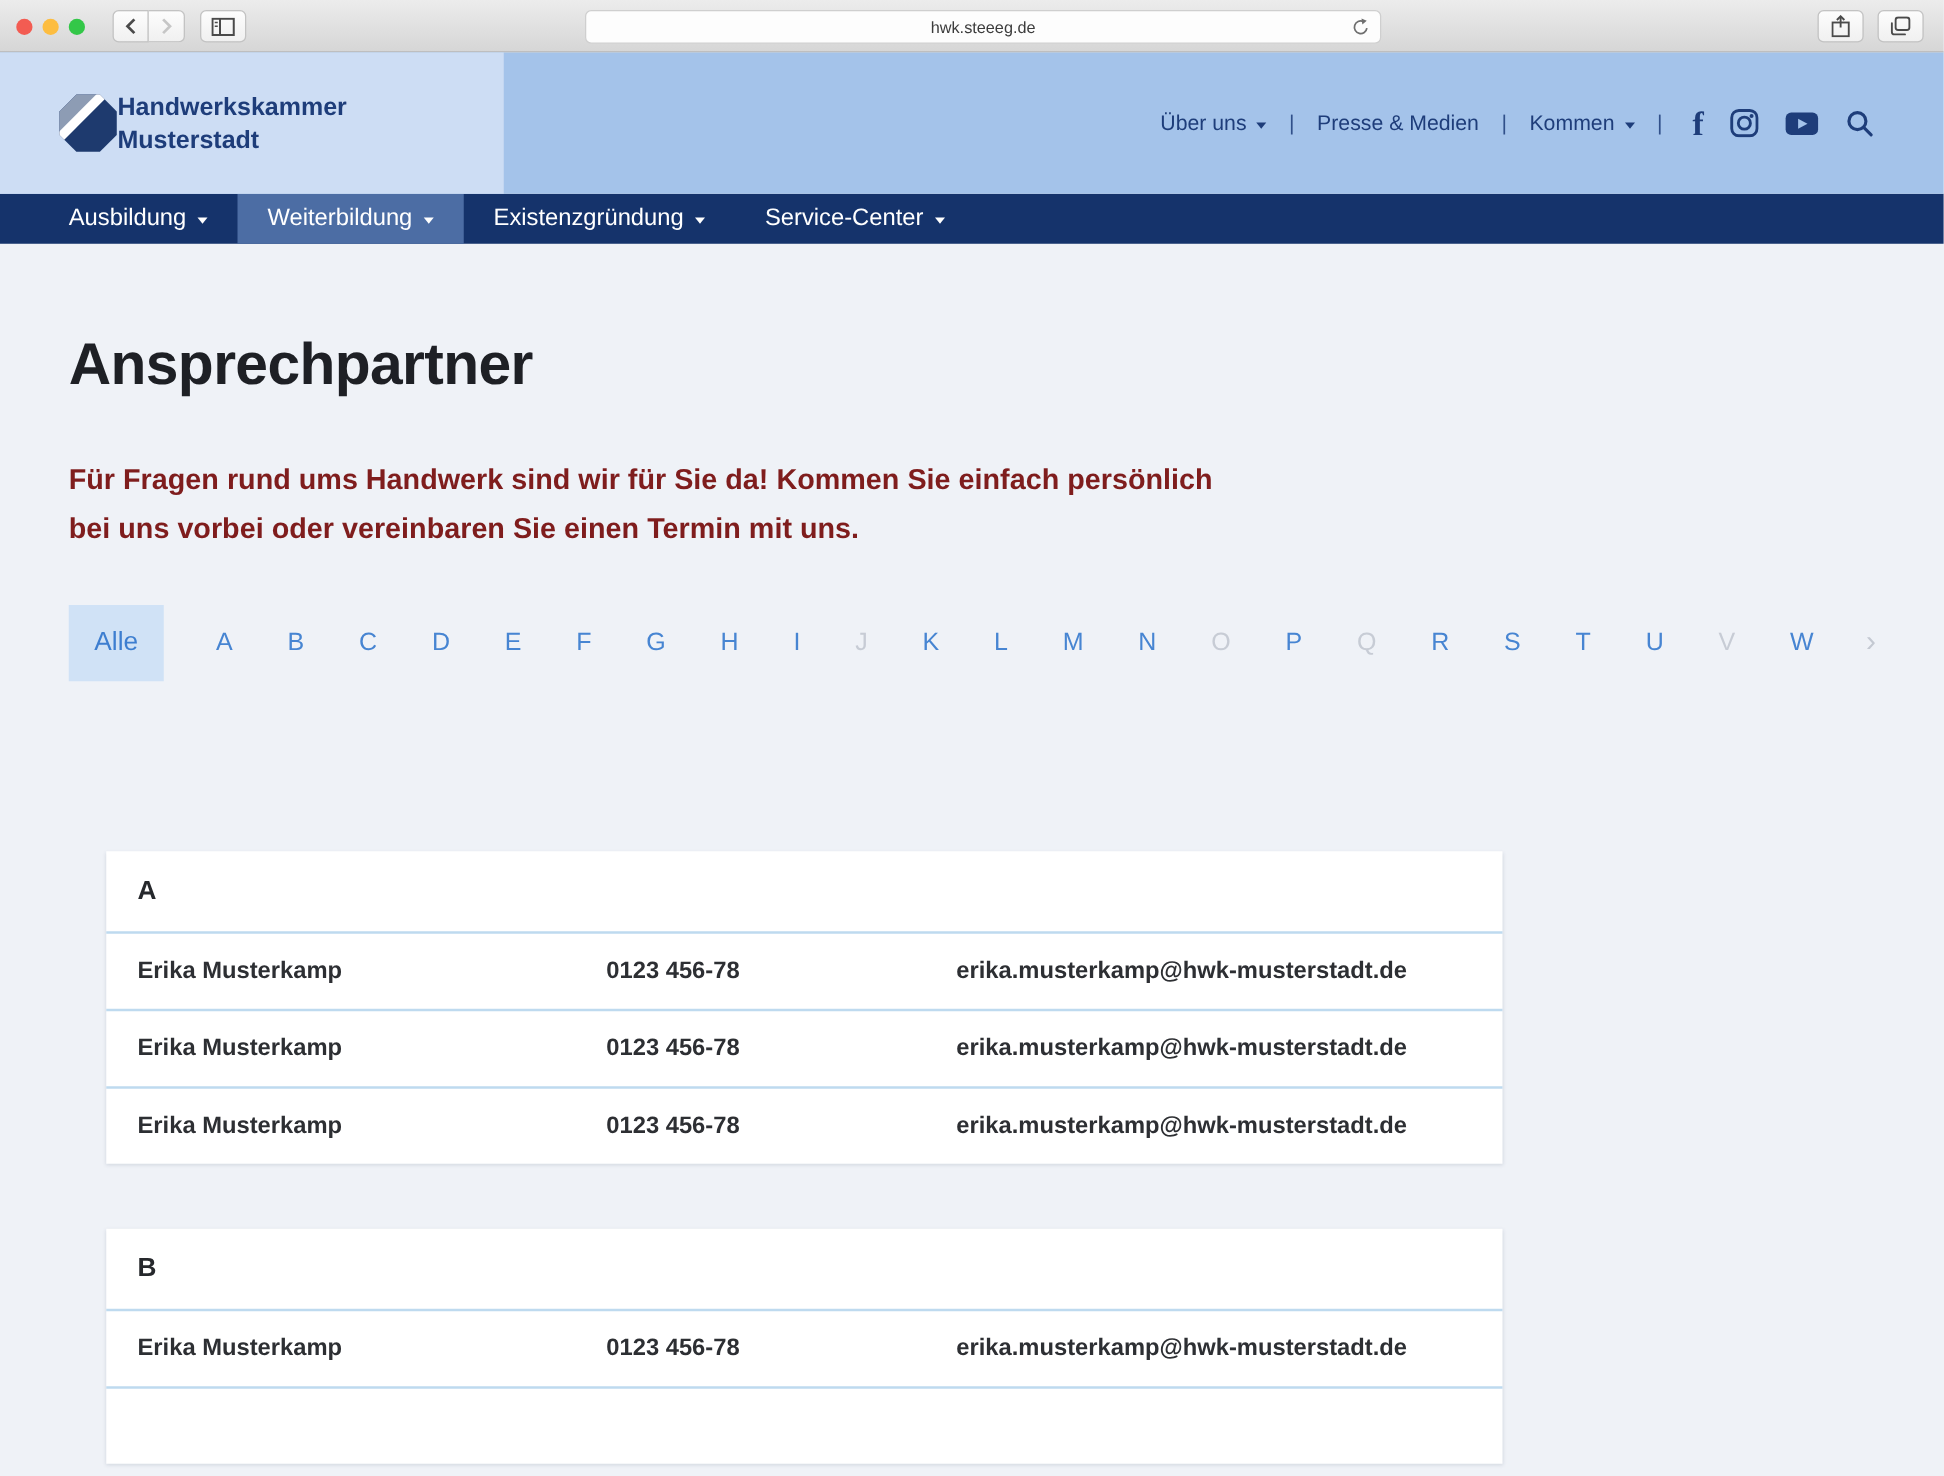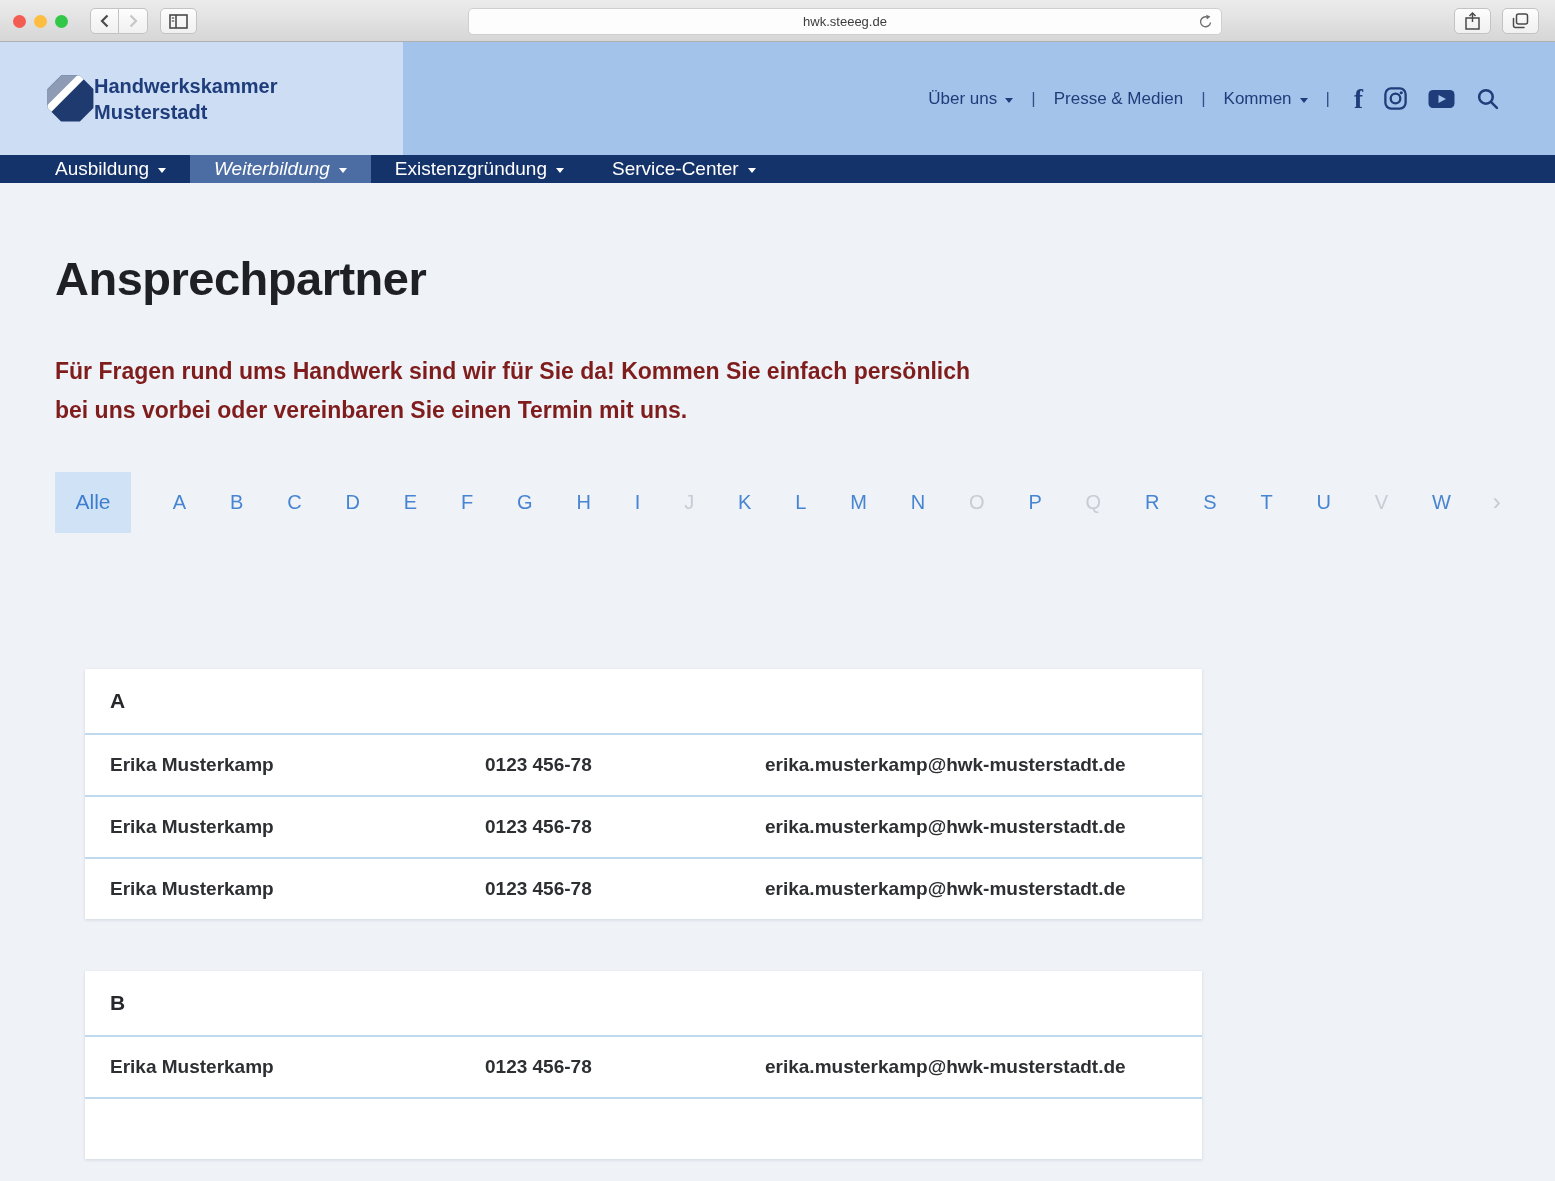--- a/index.html
+++ b/index.html
@@ -8,43 +8,43 @@
 
   
   .chrome { position:relative; height:42px; background:linear-gradient(#ececec,#d6d6d6); border-bottom:1px solid #b0b0b0; }
   .traffic { position:absolute; left:13px; top:15px; display:flex; gap:8px; }
   .traffic span { width:13px; height:13px; border-radius:50%; display:block; }
   .nav-btn-group { position:absolute; left:90px; top:8px; display:flex; }
   .chrome-btn { height:26px; background:linear-gradient(#fdfdfd,#f0f0f0); border:1px solid #c3c3c3; display:flex; align-items:center; justify-content:center; }
   .btn-back { width:29px; border-radius:5px 0 0 5px; }
   .btn-fwd { width:29px; border-radius:0 5px 5px 0; border-left:none; }
   .btn-sidebar { position:absolute; left:160px; top:8px; width:37px; border-radius:5px; }
-  .url-field { position:absolute; left:468px; top:8px; width:754px; height:27px; background:#fdfdfd; border:1px solid #cfcfcf; border-radius:5px; display:flex; align-items:center; justify-content:center; font-size:13px; color:#3c3c3c; }
+  .url-field { position:absolute; left:468px; top:8px; width:637px; height:27px; background:#fdfdfd; border:1px solid #cfcfcf; border-radius:5px; display:flex; align-items:center; justify-content:center; font-size:13px; color:#3c3c3c; }
   .url-reload { position:absolute; right:8px; top:5px; }
   .btn-share { position:absolute; right:64px; top:8px; width:37px; border-radius:5px; }
   .btn-tabs { position:absolute; right:16px; top:8px; width:37px; border-radius:5px; }
 
   
   .site-header { position:relative; height:113px; background:#a4c3ea; }
   .logo-panel { position:absolute; left:0; top:0; width:403px; height:113px; background:#cdddf4; display:flex; align-items:center; padding-left:47px; }
   .logo-mark { width:47px; height:47px; flex:0 0 47px; }
   .logo-text { font-size:20px; font-weight:bold; color:#1e3d7a; line-height:26px; }
   .utility { position:absolute; right:56px; top:0; height:113px; display:flex; align-items:center; gap:16px; color:#1e3d7a; font-size:17px; font-weight:500; }
   .utility .sep { color:#1e3d7a; opacity:.85; margin:0 2px; }
   .util-link { display:flex; align-items:center; gap:8px; cursor:pointer; }
   .caret { width:0; height:0; border-left:4.5px solid transparent; border-right:4.5px solid transparent; border-top:5.5px solid #1e3d7a; display:inline-block; margin-top:3px; }
   .social { display:flex; align-items:center; gap:21px; margin-left:6px; }
   .social .ico { display:flex; align-items:center; justify-content:center; cursor:pointer; }
   .fb-f { font-size:27px; font-weight:800; color:#1e3d7a; line-height:22px; font-family:"Liberation Serif", serif; }
 
   
-  .main-nav { height:28px; background:#15336b; display:flex; padding-left:31px; }
+  .main-nav { height:40px; background:#15336b; display:flex; padding-left:31px; }
   .nav-item { display:flex; align-items:center; gap:9px; padding:0 24px; color:#fff; font-size:19px; cursor:pointer; }
   .nav-item .caret { border-top-color:#fff; }
-  .nav-item.active { background:#4c6da4;font-style:italic; }
+  .nav-item.active { background:#4c6da4; }
 
   
   .content { padding-left:55px; }
   .page-title { margin-top:68px; font-size:47px; font-weight:bold; color:#1e2025; letter-spacing:-0.5px; }
   .intro { margin-top:46px; font-size:23px; font-weight:bold; color:#7f1d1d; line-height:39px; }
 
   .alphabet { margin-top:47px; width:1446px; height:50px; display:flex; align-items:center; justify-content:space-between; }
   .alpha-all { width:76px; height:61px; background:#d0e2f6; color:#3d7ed0; display:flex; align-items:center; justify-content:center; font-size:21px; cursor:pointer; }
   .alpha-letter { font-size:20px; color:#4785d2; cursor:pointer; padding:4px 2px; }
   .alpha-letter.disabled { color:#c7ccd5; cursor:default; }

